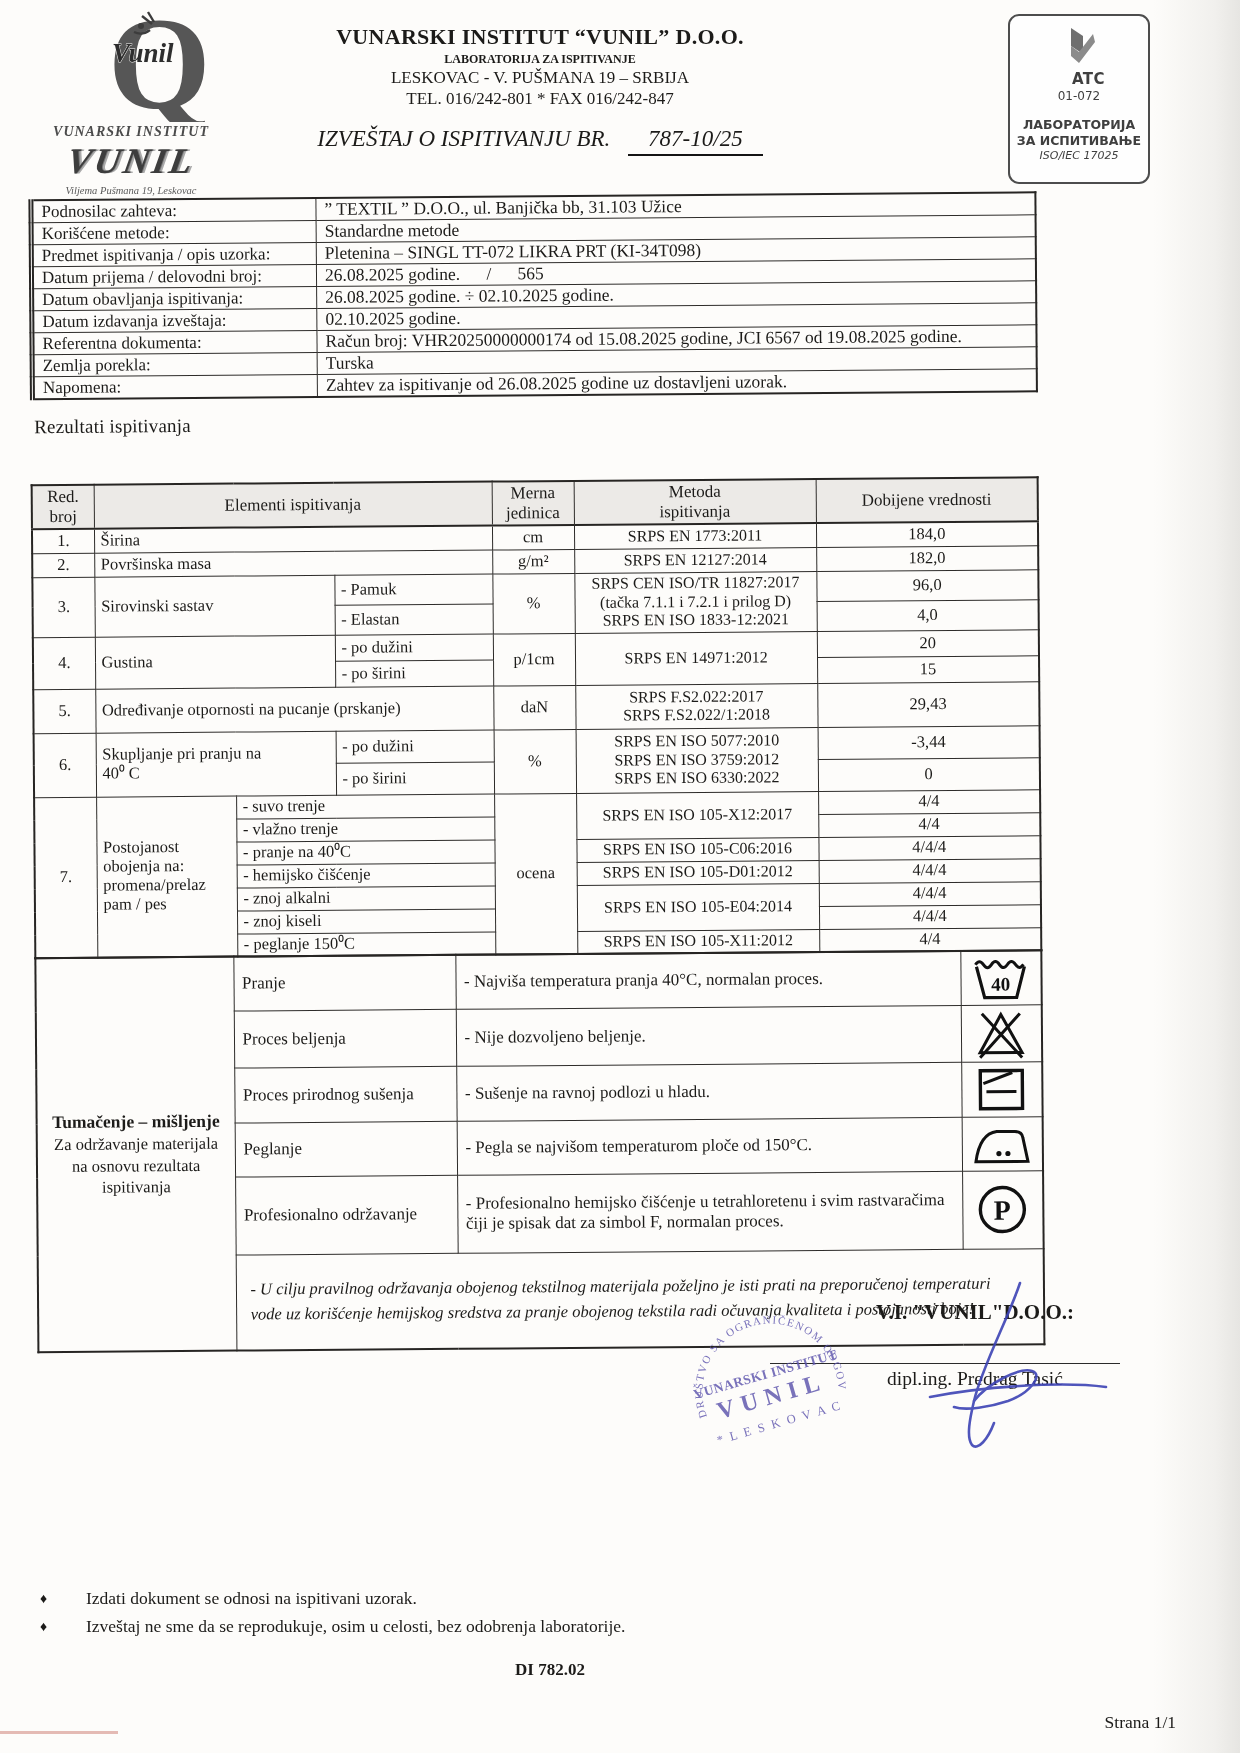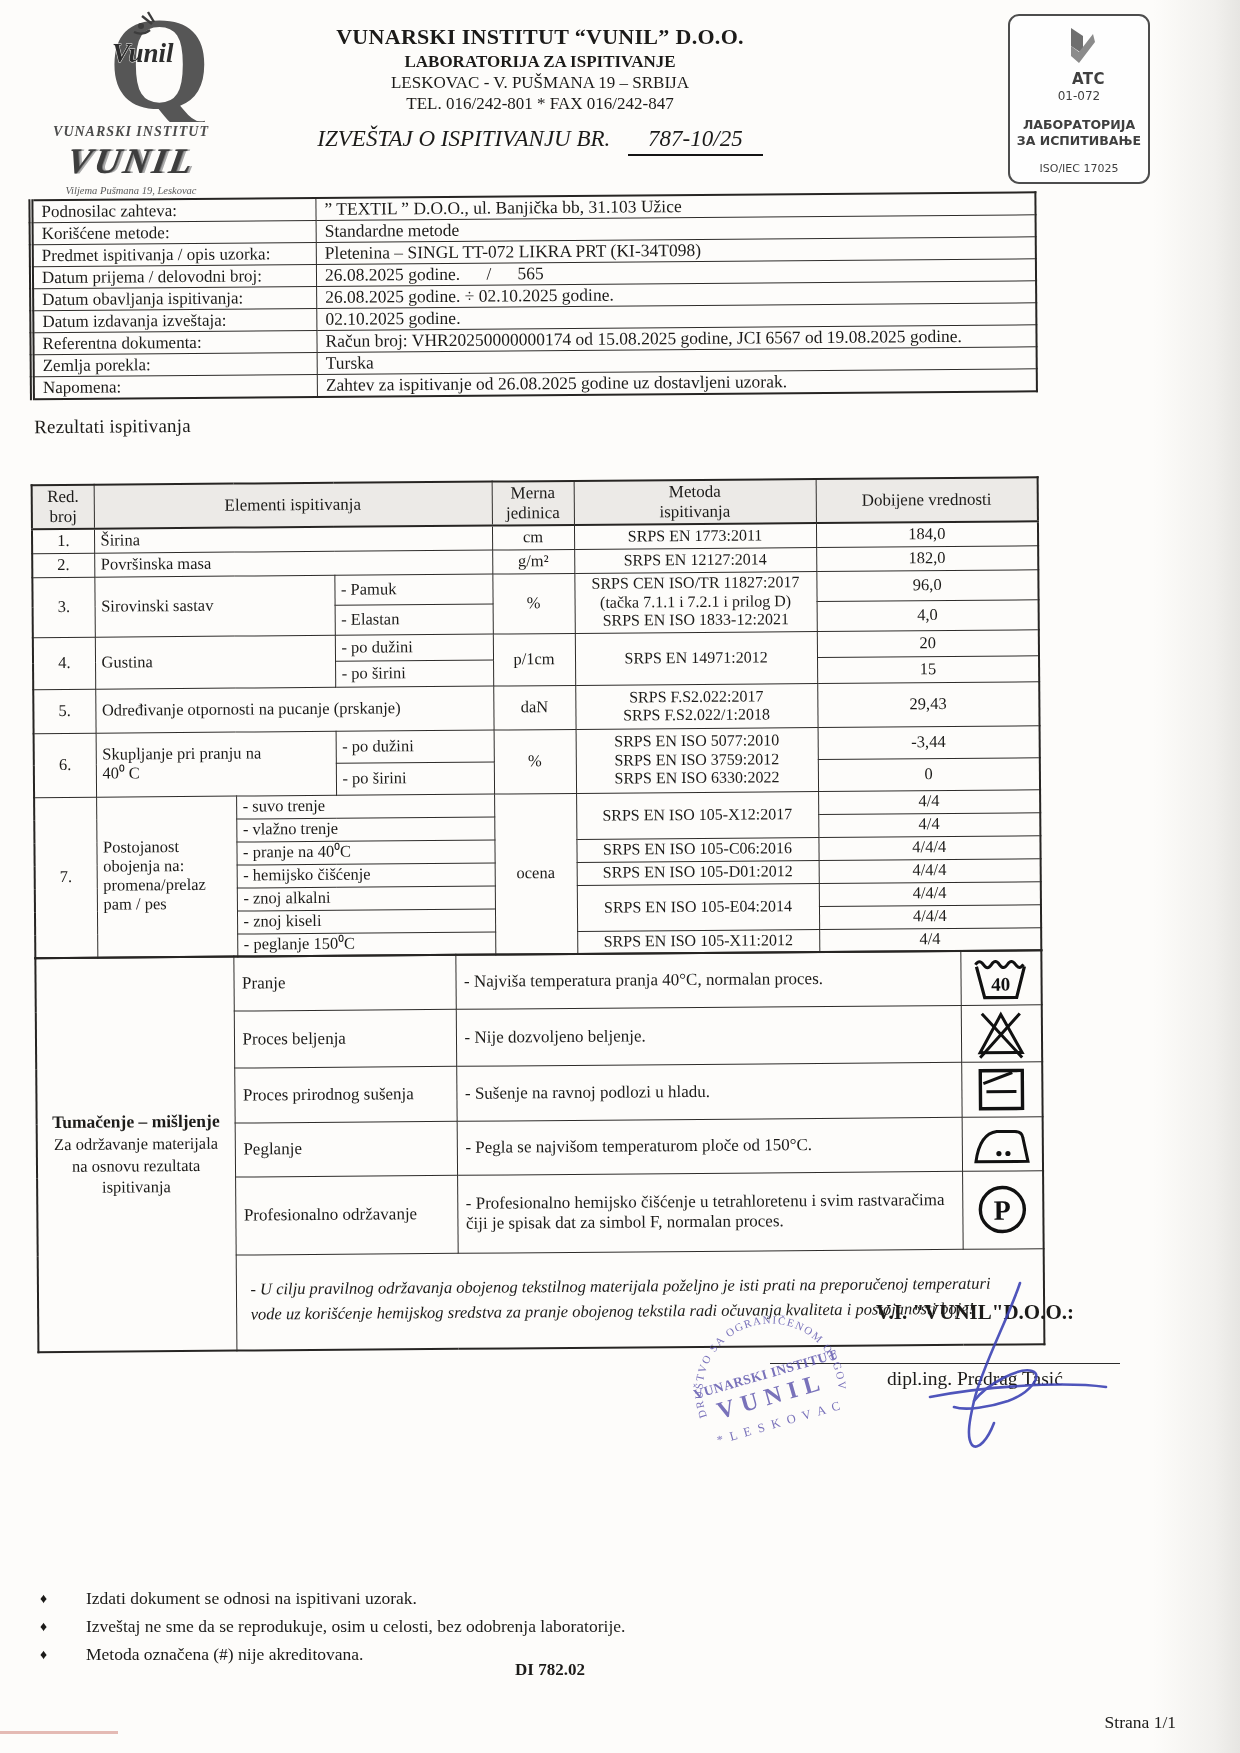--- a/index.html
+++ b/index.html
@@ -17,32 +17,32 @@
   }
   
   .logo-block { position:absolute; left:36px; top:4px; width:190px; text-align:center; }
   .logo-q { position:relative; width:150px; height:118px; margin:0 auto; }
   .logo-small { font:italic bold 14px "Liberation Serif", serif; letter-spacing:1px; color:#4b4b4b; margin-top:2px; }
   .logo-brand { font:italic 900 36px "Liberation Serif", serif; color:#3d3d3d; letter-spacing:3px; transform:skewX(-10deg); text-shadow:1px 0 0 #777, 3px 0 0 #aaa; }
   .logo-addr { font:italic 10.5px "Liberation Serif", serif; color:#5a5a5a; margin-top:3px; }
 
   .head-center { position:absolute; left:250px; top:24px; width:580px; text-align:center; }
   .hc-institute { font-weight:bold; font-size:22px; letter-spacing:.3px; }
-  .hc-lab { font-weight:bold; font-size:17px; margin-top:2px; }
+  .hc-lab { font-weight:bold; font-size:12px; margin-top:2px; }
   .hc-addr { font-size:17px; margin-top:1px; }
   .hc-tel { font-size:17px; margin-top:1px; }
   .report-line { position:absolute; left:250px; top:126px; width:580px; text-align:center; font-style:italic; font-weight:normal; font-size:23px; }
   .report-no { border-bottom:2.2px solid #141414; padding:0 20px 2px 20px; margin-left:12px; display:inline-block; }
 
   .atc { position:absolute; left:1008px; top:14px; width:142px; height:170px; border:2px solid #4d4d4d; border-radius:11px; text-align:center; font-family:"DejaVu Sans", sans-serif; color:#3f3f3f; padding-top:10px; background:#fefefe; }
   .atc-name { font-weight:bold; font-size:15px; margin-top:2px; letter-spacing:.5px;margin-left:19px; }
   .atc-num { font-size:12px; margin-top:1px; }
   .atc-l1,.atc-l2 { font-weight:bold; font-size:12.5px; line-height:1.25; }
   .atc-l1 { margin-top:14px; }
-  .atc-l3 { font-size:11px; margin-top:14px; }
+  .atc-l3 { font-size:11px; margin-top:1px;font-style:italic; }
 
   
   .tilt { position:absolute; left:32px; top:196px; width:1008px; transform:rotate(-0.45deg); transform-origin:40% 40%; }
 
   table { border-collapse:collapse; width:100%; table-layout:fixed; }
   td, th { border:1.6px solid #2e2c2a; vertical-align:middle; }
 
   .info-table { border:2.5px solid #272523; border-left:5px double #272523; }
   .info-table td { height:21.8px; font-size:17px; padding:0 8px; white-space:pre-wrap; overflow:hidden; }
   .info-table td.lbl { width:285px; }
@@ -436,19 +436,18 @@
         <path d="M150,8 C138,44 112,92 104,126 C100,143 96,162 102,170 C108,176 118,164 124,148"></path>
         <path d="M104,126 C118,108 150,92 162,96 C174,100 160,118 138,126 C120,132 96,136 84,132"></path>
         <path d="M60,122 C110,112 190,106 236,112"></path>
       </g>
     </svg>
   </div>
 
   <div class="foot-bullets">
     <div class="row"><span class="dia">♦</span><span>Izdati dokument se odnosi na ispitivani uzorak.</span></div>
     <div class="row"><span class="dia">♦</span><span>Izveštaj ne sme da se reprodukuje, osim u celosti, bez odobrenja laboratorije.</span></div>
-    <div class="row"><span class="dia">♦</span><span>Metoda označena (#) nije akreditovana.</span></div>
   </div>
 
   <div class="doc-code">DI 782.02</div>
   <div class="strana">Strana 1/1</div>
   <div class="scan-artifact"></div>
 </div>
 
 </body></html>

